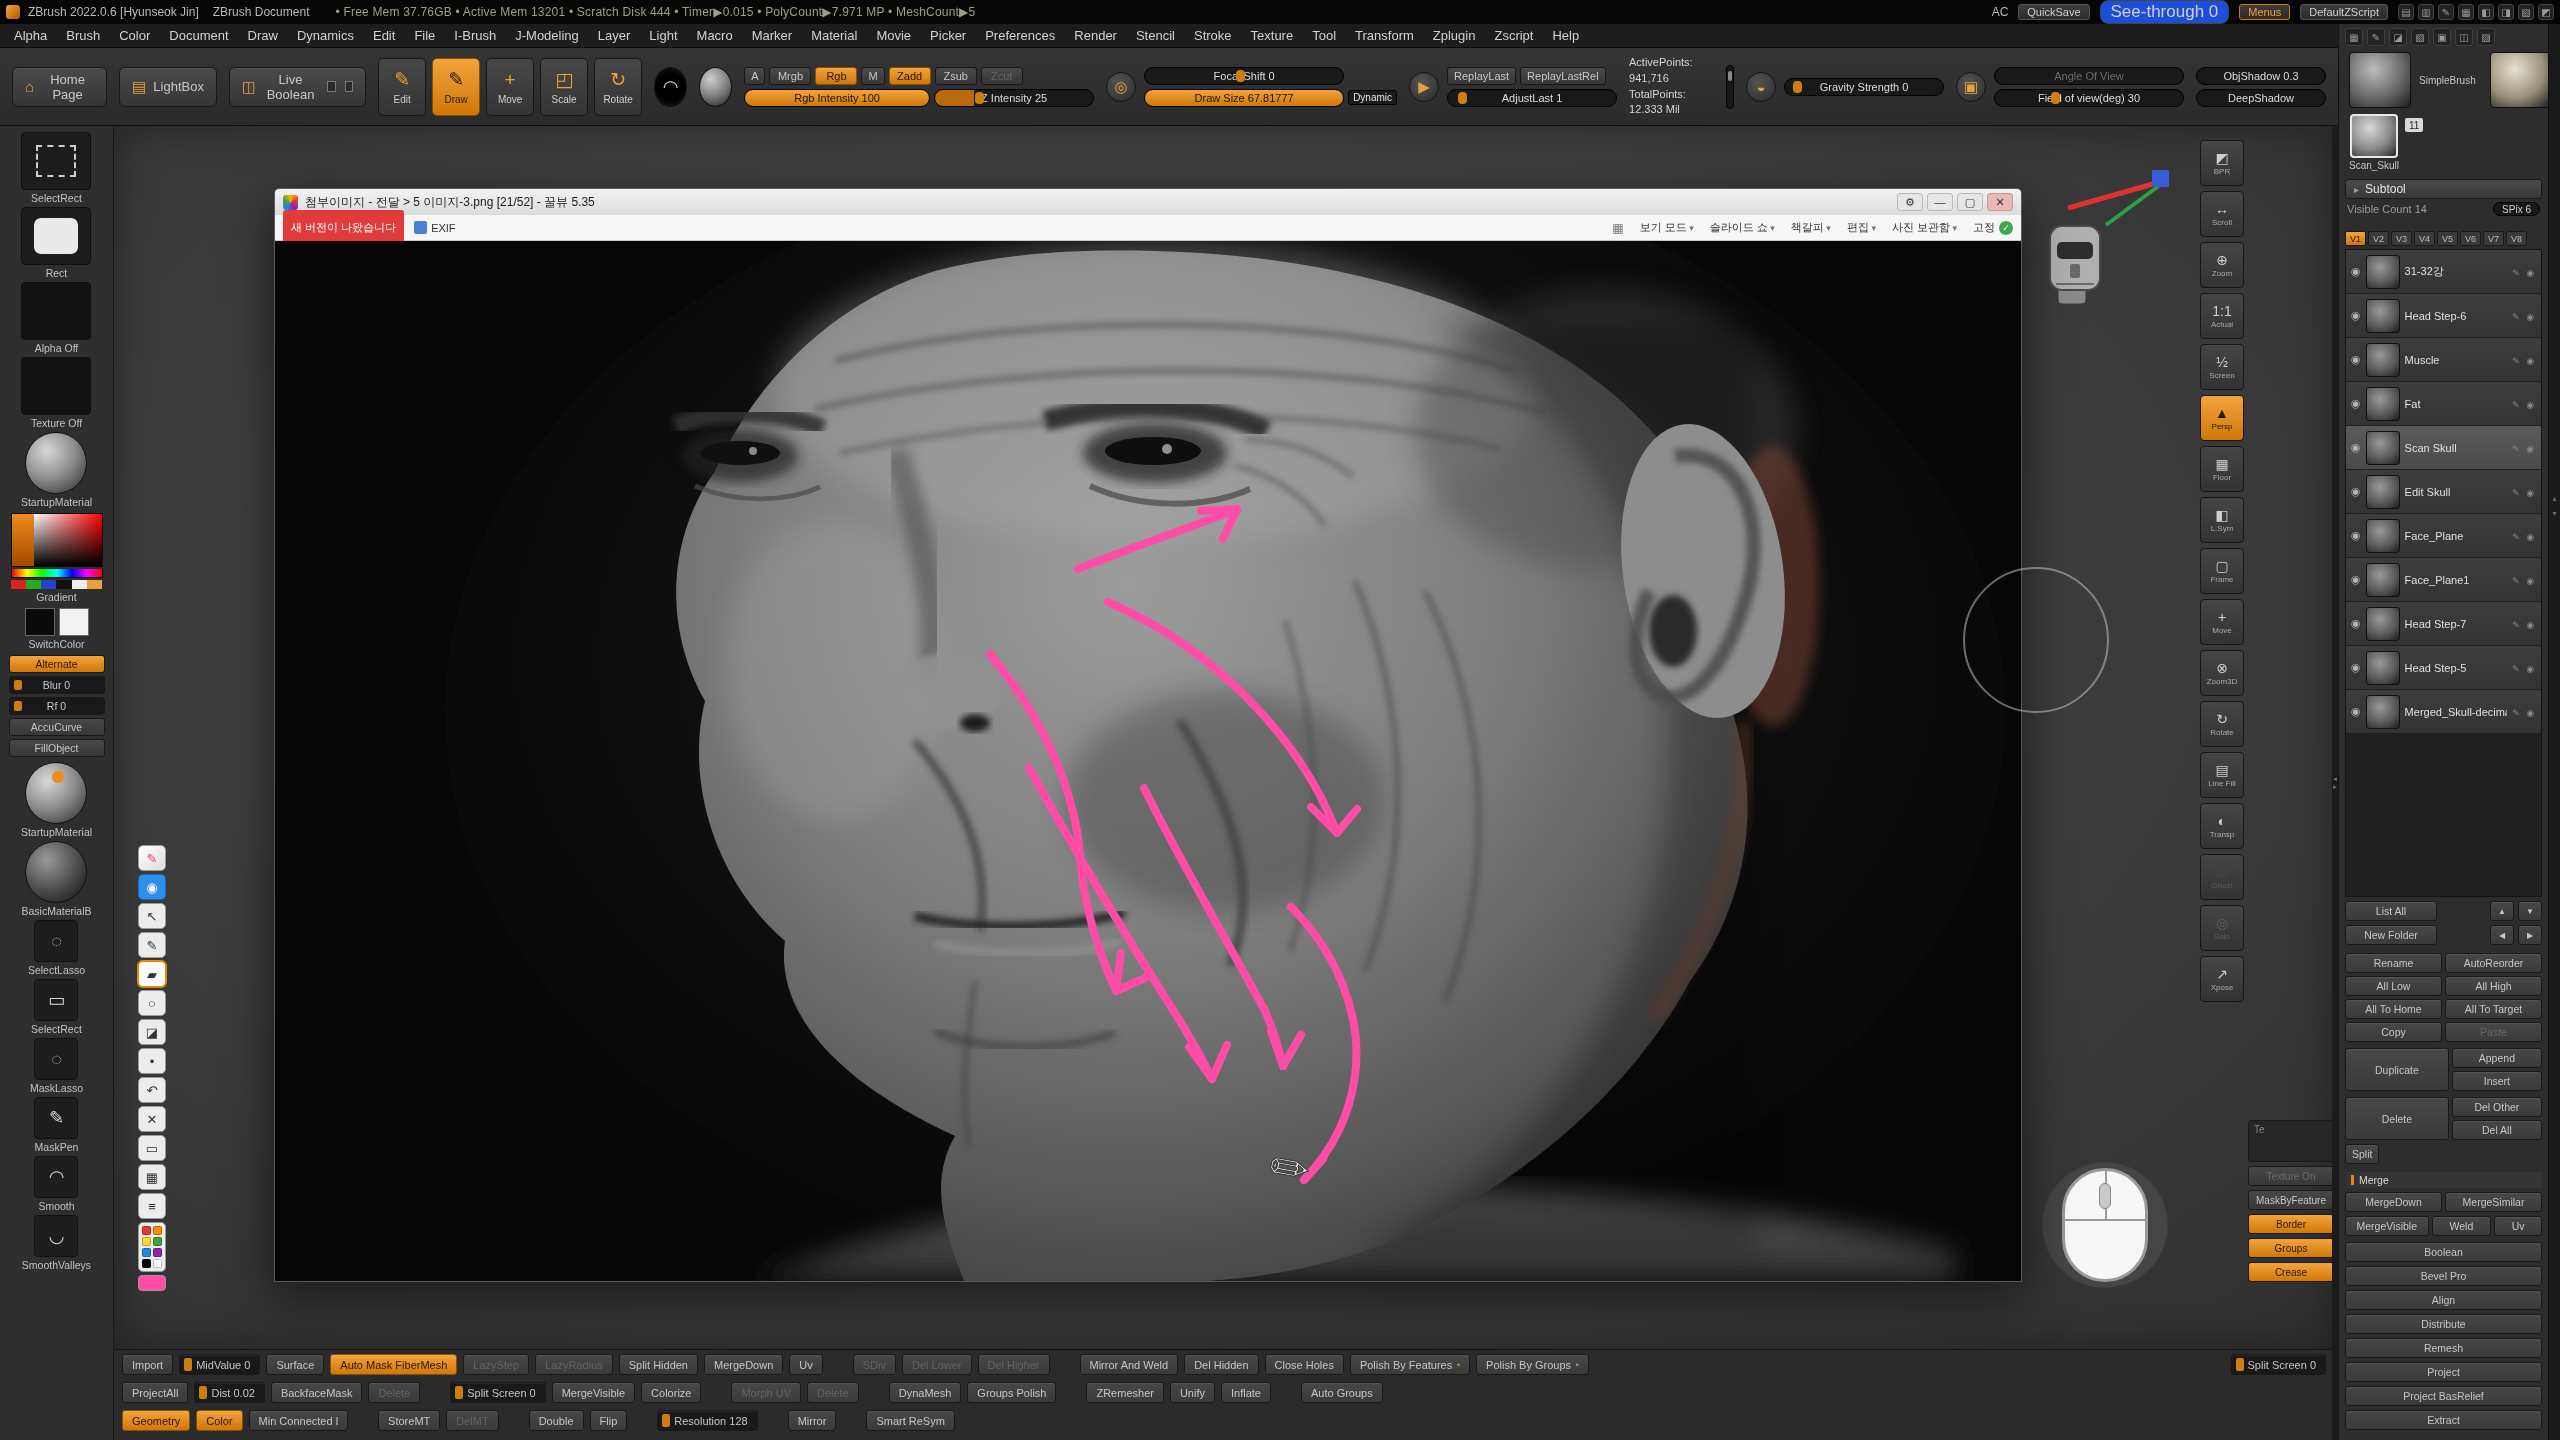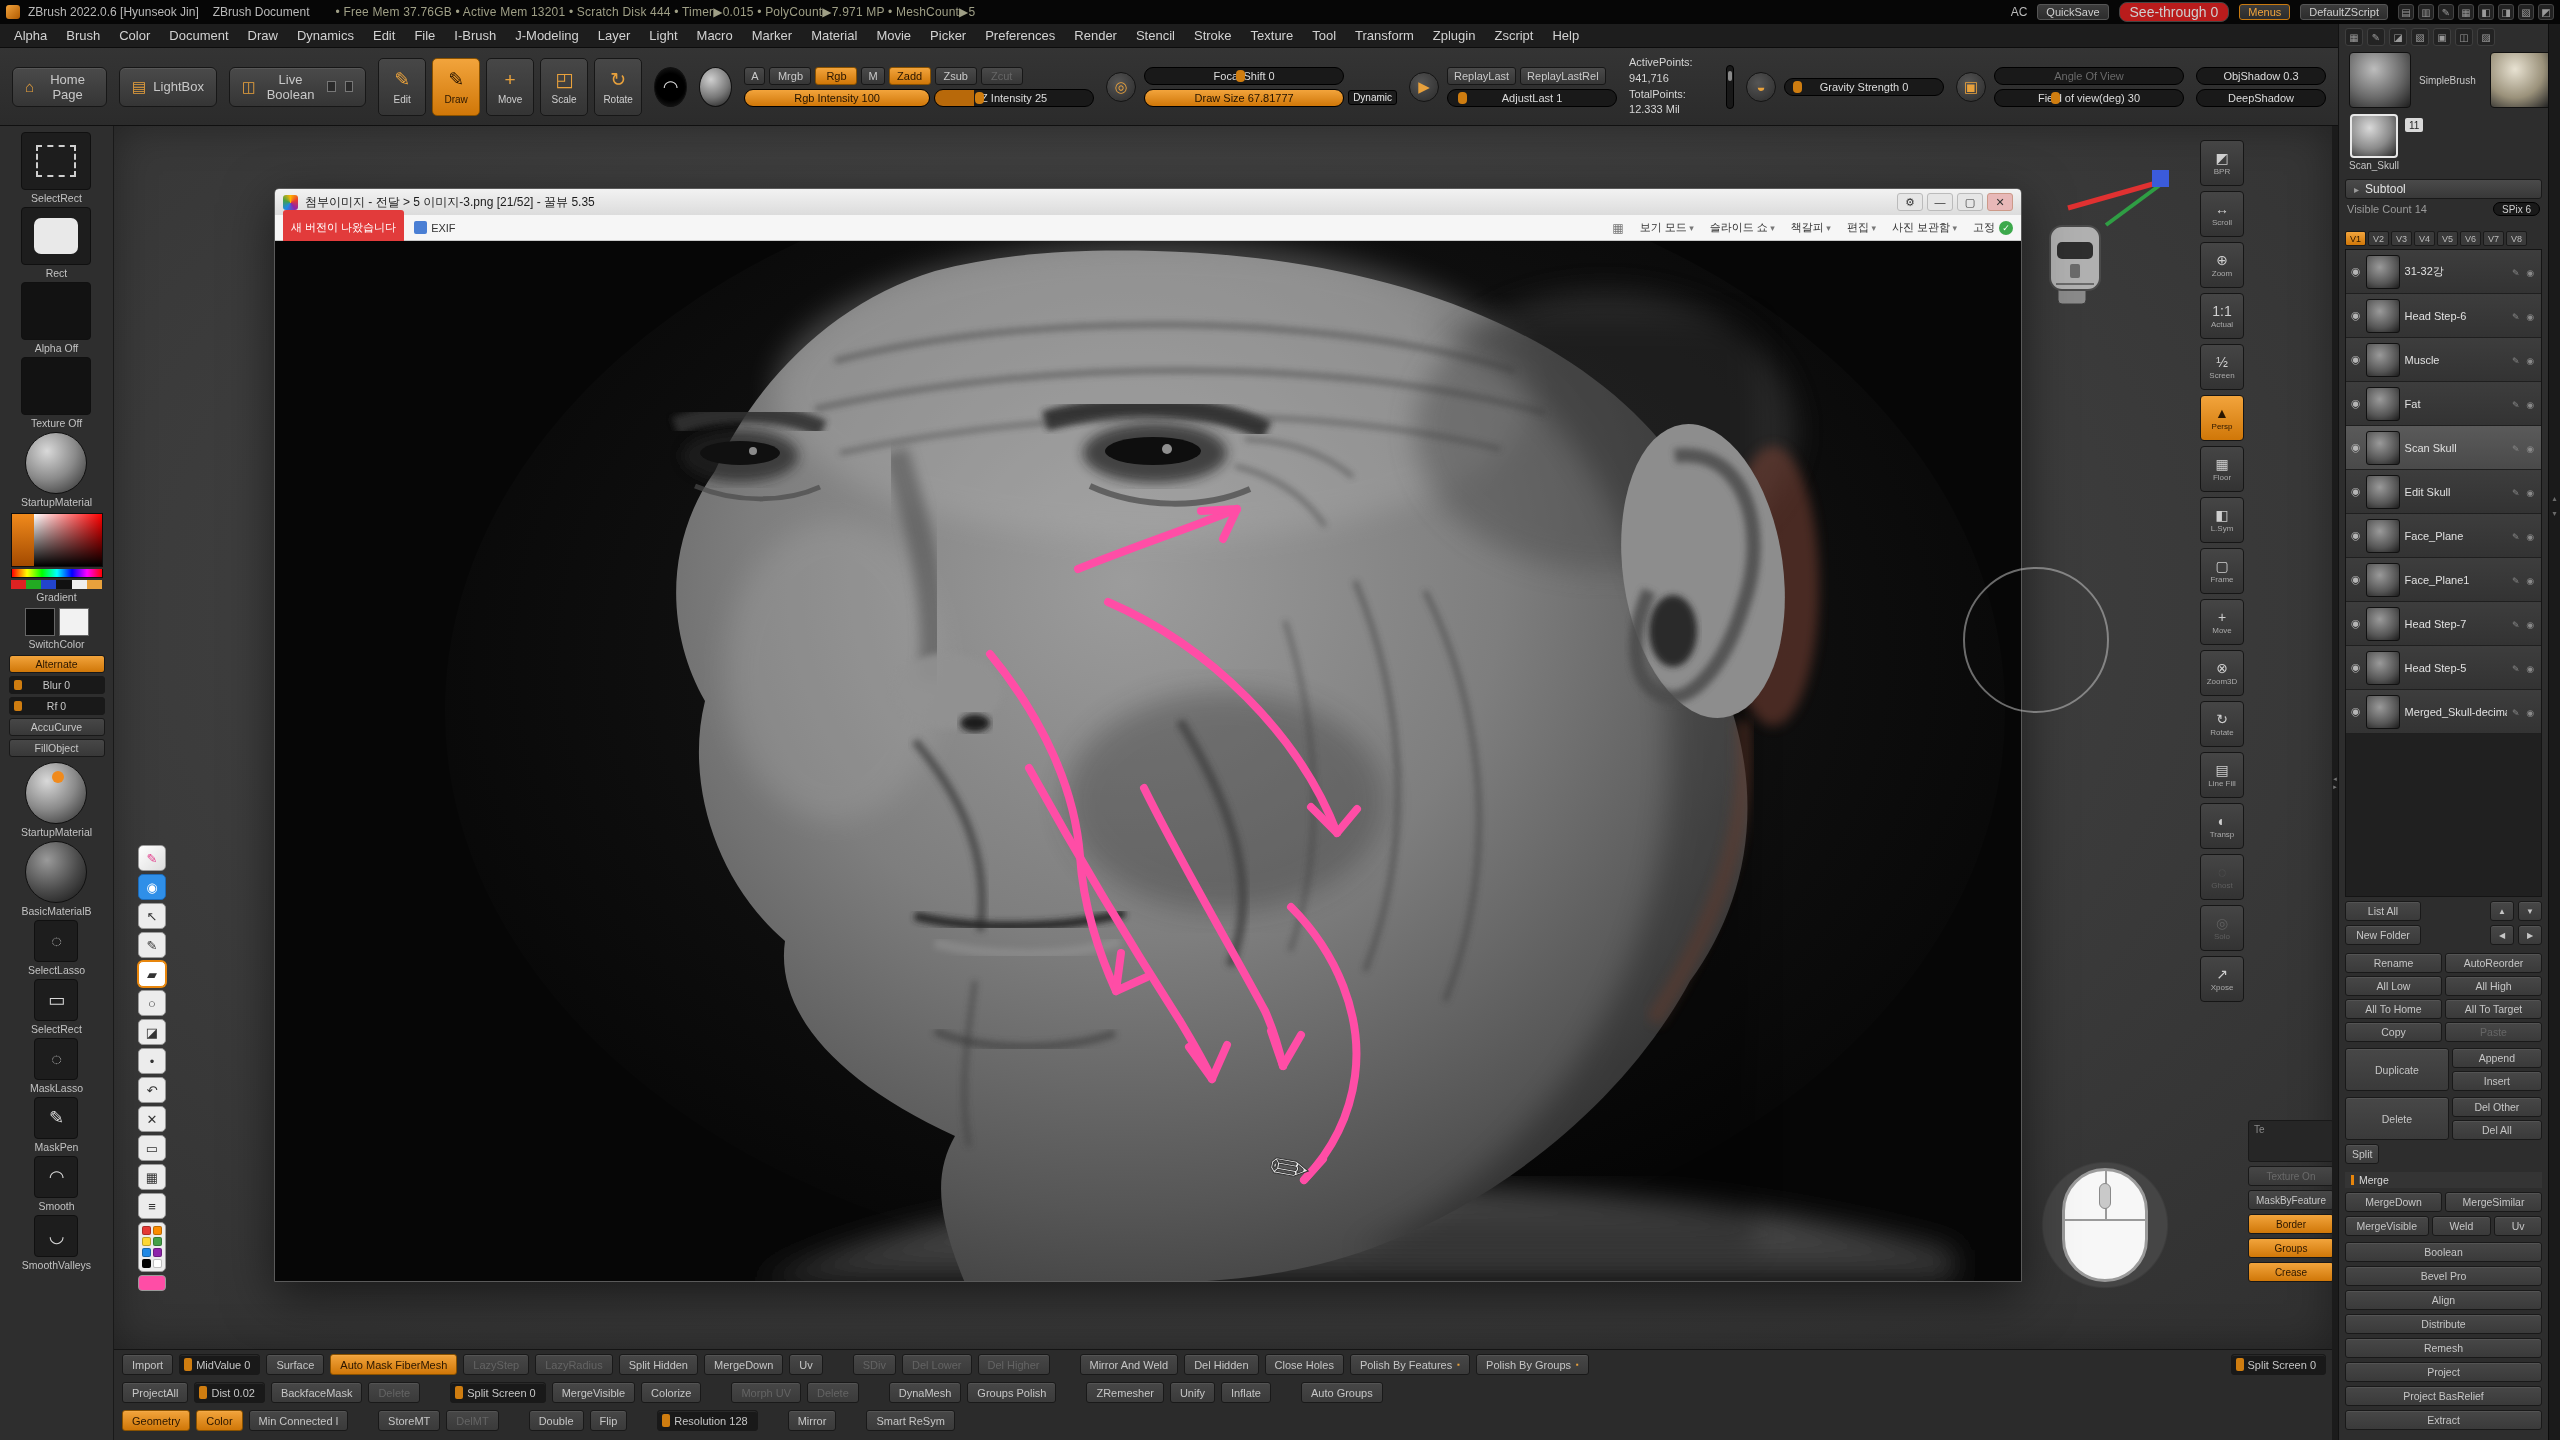--- a/index.html
+++ b/index.html
@@ -10,21 +10,21 @@
   
   #titlebar { position:absolute; left:0; top:0; width:2560px; height:24px; background:#060606;
     display:flex; align-items:center; font-size:12px; color:#b9b9b9; padding:0 6px; z-index:30; }
   .zlogo { width:14px; height:14px; border-radius:3px; margin-right:8px;
     background:linear-gradient(135deg,#f2a33c,#b05a00); }
   #titlebar .stats { margin-left:26px; color:#9f9f86; letter-spacing:.2px; }
   #titlebar .tright { margin-left:auto; display:flex; align-items:center; gap:10px; }
   .tb-btn { background:linear-gradient(#3c3c3c,#2c2c2c); border:1px solid #555; border-radius:3px;
     font-size:11px; padding:1px 8px; color:#cfcfcf; }
   .tb-btn.acc { border-color:#c97a10; color:#f0a43c; }
-  .tb-sl { background:#b91c1c; border:1px solid #444; border-radius:8px; font-size:14px; padding:1px 10px; color:#cfcfcf; }
+  .tb-sl { background:#1d4ed8; border:1px solid #444; border-radius:8px; font-size:17px; padding:1px 10px; color:#cfcfcf; }
   .tb-ico { width:16px; height:16px; background:#222; border:1px solid #444; border-radius:3px;
     display:flex; align-items:center; justify-content:center; font-size:10px; color:#9a9a9a; }
 
   
   #menubar { position:absolute; left:0; top:24px; width:2338px; height:24px; background:#1d1d1d;
     border-bottom:1px solid #0c0c0c; display:flex; align-items:center; gap:19px; padding:0 14px;
     font-size:13px; color:#d2d2d2; z-index:25; }
   #menubar span { cursor:default; }
 
   
@@ -223,21 +223,21 @@
   .stthumb { width:34px; height:34px; flex:0 0 34px; background:radial-gradient(circle at 40% 35%, #9a9a9a, #555 60%, #222 95%);
     border:1px solid #111; border-radius:3px; }
   .stname { flex:1; color:#e0e0e0; font-size:11px; white-space:nowrap; overflow:hidden; }
   .stix::before { content:"✎ ◉"; font-size:9px; color:#8a8a8a; letter-spacing:2px; }
   .rp-row { display:flex; gap:4px; margin:4px 6px 0; align-items:center; }
   .flex1 { flex:1; }
   .tbtn { height:20px; background:linear-gradient(#474747,#3a3a3a); border:1px solid #191919; border-radius:3px;
     color:#c6c6c6; font-size:10.5px; display:flex; align-items:center; justify-content:center; padding:0 6px;
     box-shadow:inset 0 1px 0 rgba(255,255,255,.07); white-space:nowrap; overflow:hidden; }
   .tbtn.dim { color:#666; }
-  .tbtn.w90 { width:76px; }
+  .tbtn.w90 { width:92px; }
   .tbtn.sq { width:24px; padding:0; font-size:8px; }
   .rp-grid2 { display:grid; grid-template-columns:1fr 1fr; gap:3px; margin:8px 6px 0; }
   .rp-dup { display:grid; grid-template-columns:1.15fr 1fr; grid-auto-rows:20px; gap:3px; margin:6px 6px 0; }
   .rp-dup .tall { grid-row:1 / 3; height:auto; }
   .tbtn.wide { margin:4px 6px 0; }
   .rp-merge-h { margin:8px 6px 0; height:16px; background:#343434; display:flex; align-items:center;
     padding:0 6px; gap:5px; color:#d8d8d8; font-size:10.5px; }
   .rp-merge-h::before { content:""; width:3px; height:10px; background:#e8860c; }
   .rp-grid3 { display:grid; grid-template-columns:1.4fr 1fr .8fr; gap:3px; margin:4px 6px 0; }
   .rp-widecol { display:flex; flex-direction:column; gap:4px; margin:6px 6px 0; }

